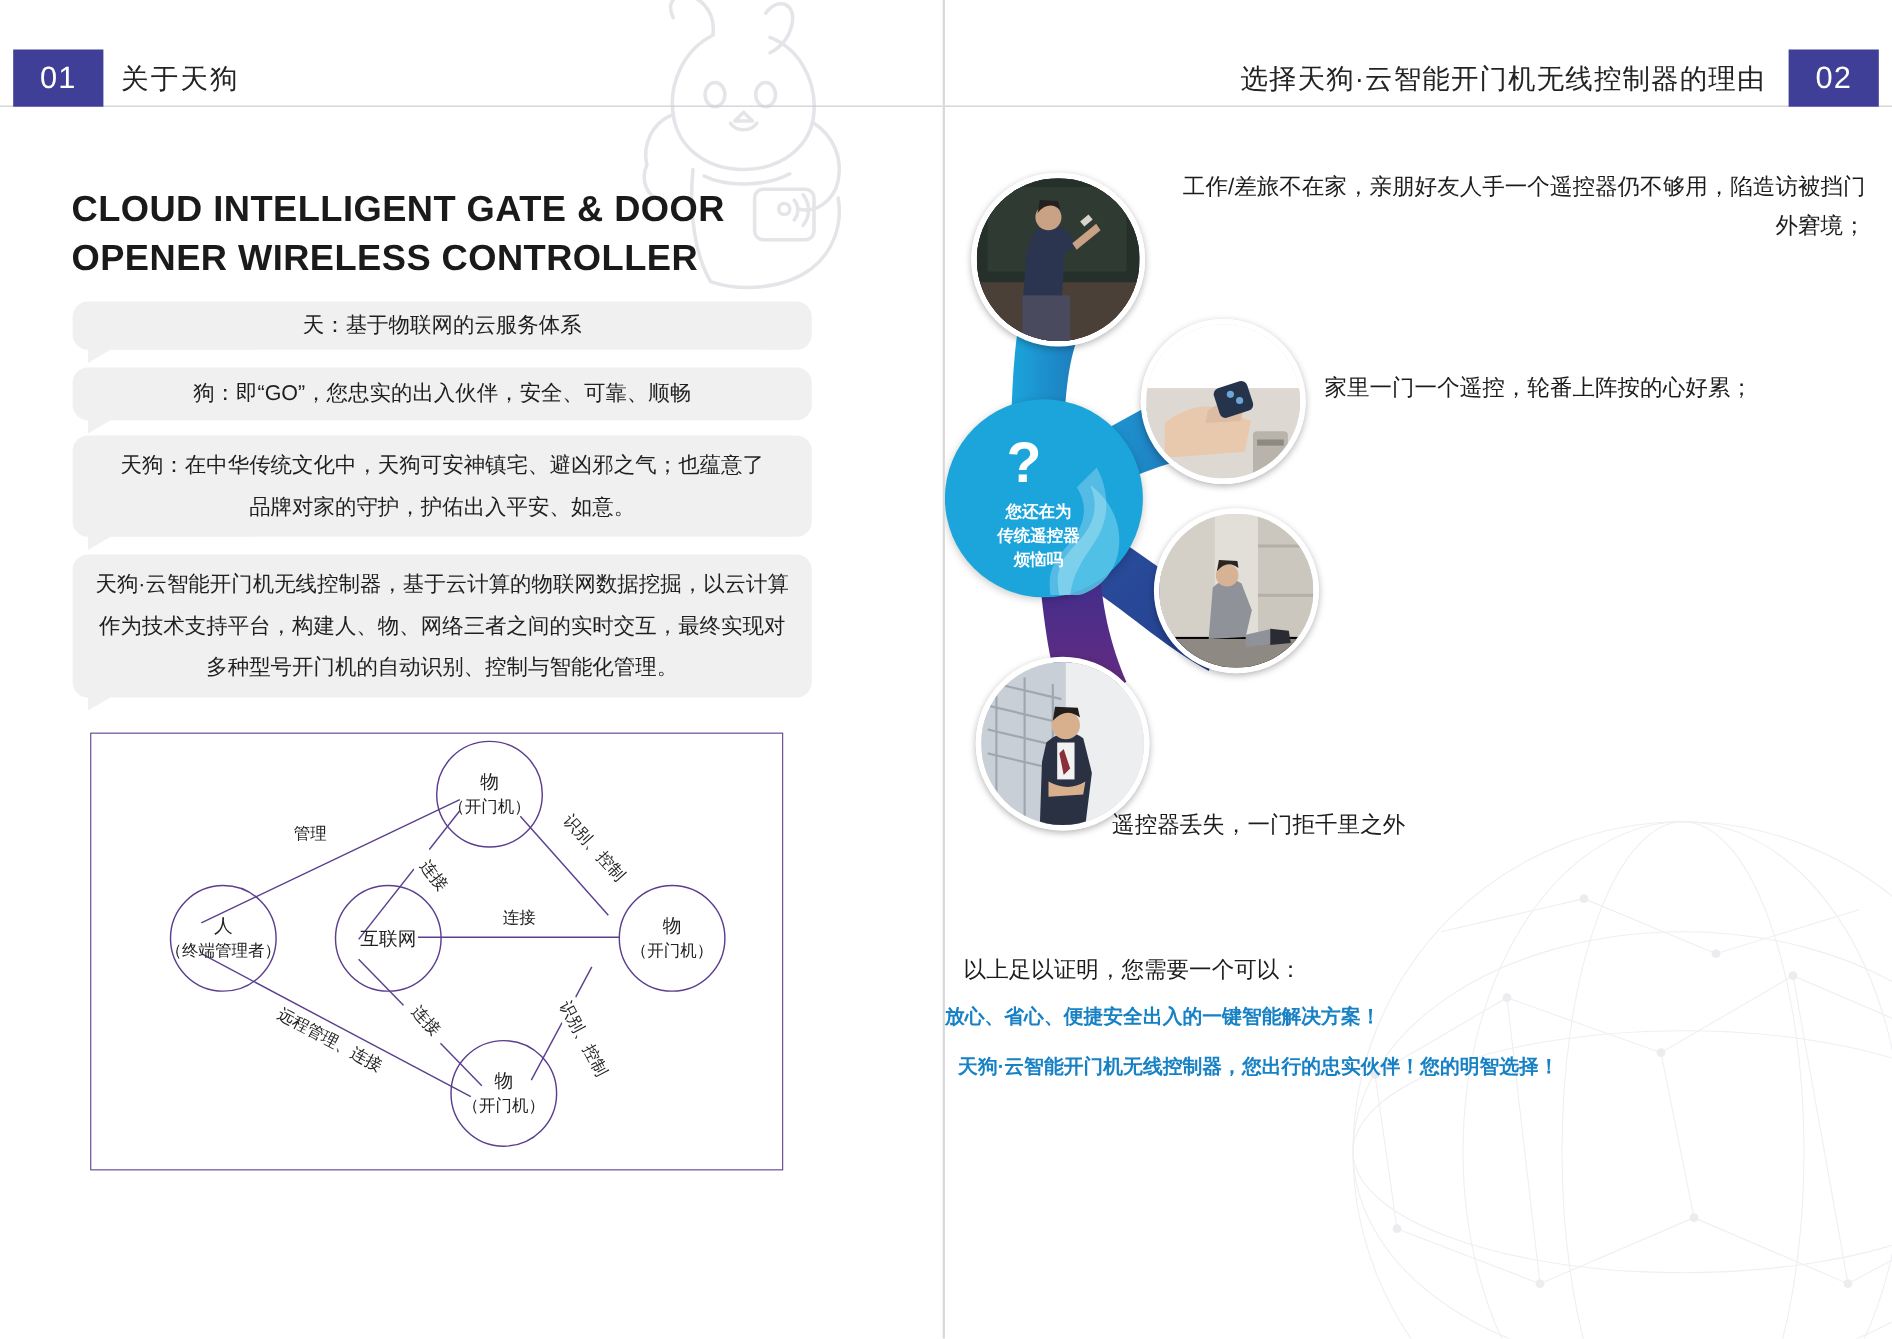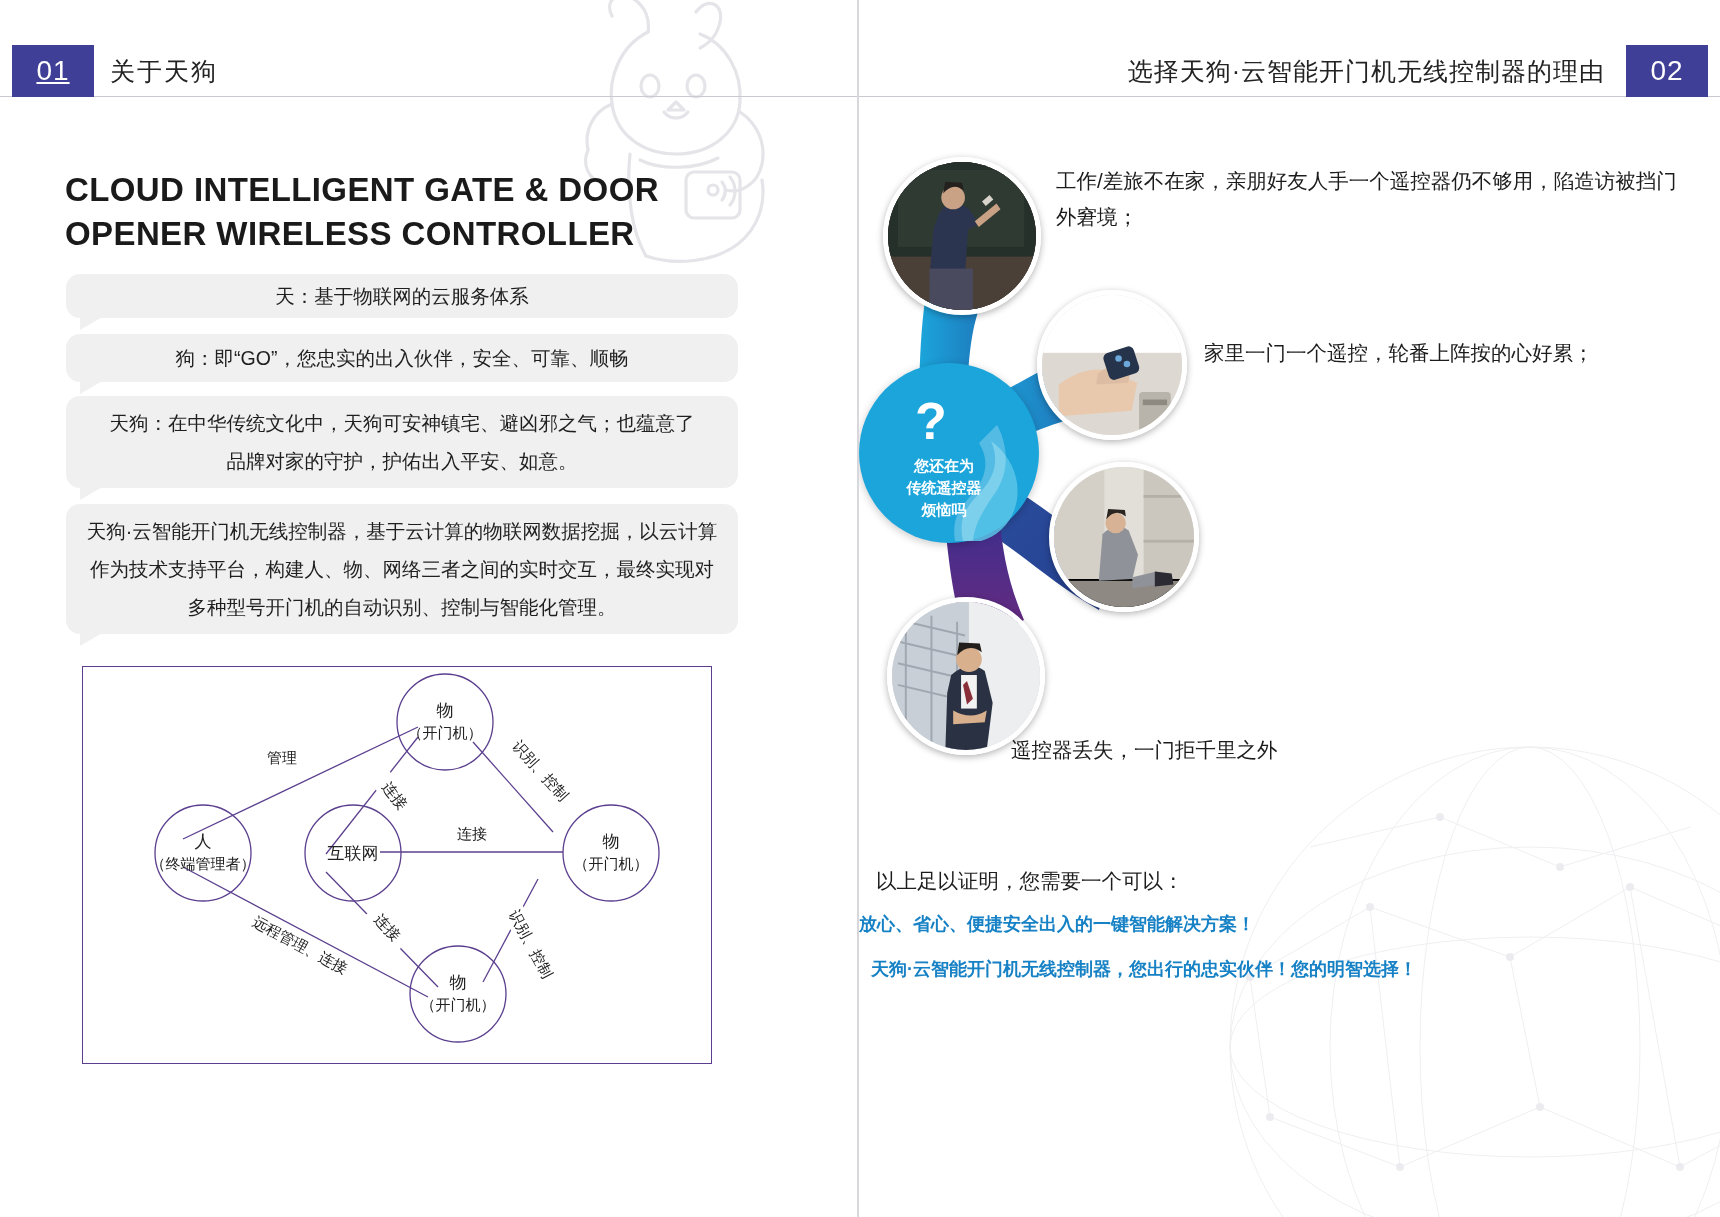--- a/index.html
+++ b/index.html
@@ -37,21 +37,21 @@
   .num-box {
     position: absolute;
     width: 82px; height: 52px;
     background: #3f3f98;
     color: #ffffff;
     font-size: 28px;
     font-weight: 400;
     display: flex; align-items: center; justify-content: center;
     letter-spacing: 1px;
   }
-  .num-box-left { left: 12px; top: 0; text-decoration: underline; }
+  .num-box-left { left: 12px; top: 0; }
   .header-title-left {
     position: absolute;
     left: 110px; top: 10px;
     font-size: 25px;
     color: #232323;
     letter-spacing: 2px;
   }
   
   .mascot {
     position: absolute;
@@ -461,21 +461,21 @@
         <path d="M96 178 C92 152 104 142 116 128 C128 112 130 96 120 80 L138 62 C150 84 150 110 136 130 C124 148 116 160 114 178 Z" fill="#ffffff" opacity="0.25"></path>
       </svg>
       <div class="q-mark">?</div>
       <div class="q-text">
         <div>您还在为</div>
         <div>传统遥控器</div>
         <div>烦恼吗</div>
       </div>
     </div>
 
-    <div class="bullet-text" style="left:197px; top:163px; width:640px;">工作/差旅不在家，亲朋好友人手一个遥控器仍不够用，陷造访被挡门外窘境；</div>
+    <div class="bullet-text" style="left:197px; top:152px; width:640px;text-align:right;">工作/差旅不在家，亲朋好友人手一个遥控器仍不够用，陷造访被挡门外窘境；</div>
     <div class="bullet-text" style="left:345px; top:335px; width:480px;">家里一门一个遥控，轮番上阵按的心好累；</div>
     <div class="bullet-text" style="left:152px; top:732px; width:480px;">遥控器丢失，一门拒千里之外</div>
 
     <div style="position:absolute; left:-18px; top:867px; width:880px;">
       <div style="position:relative; left:0; top:0;">
         <div style="padding-left: 17px; font-size: 20.5px; color: rgb(28, 28, 28); margin-left: 18px;">以上足以证明，您需要一个可以：</div>
         <div class="closing-strong" style="margin-top: 12px; margin-left: 18px;">放心、省心、便捷安全出入的一键智能解决方案！</div>
         <div class="closing-strong" style="margin-top: 10px; margin-left: 30px;">天狗·云智能开门机无线控制器，您出行的忠实伙伴！您的明智选择！</div>
       </div>
     </div>

